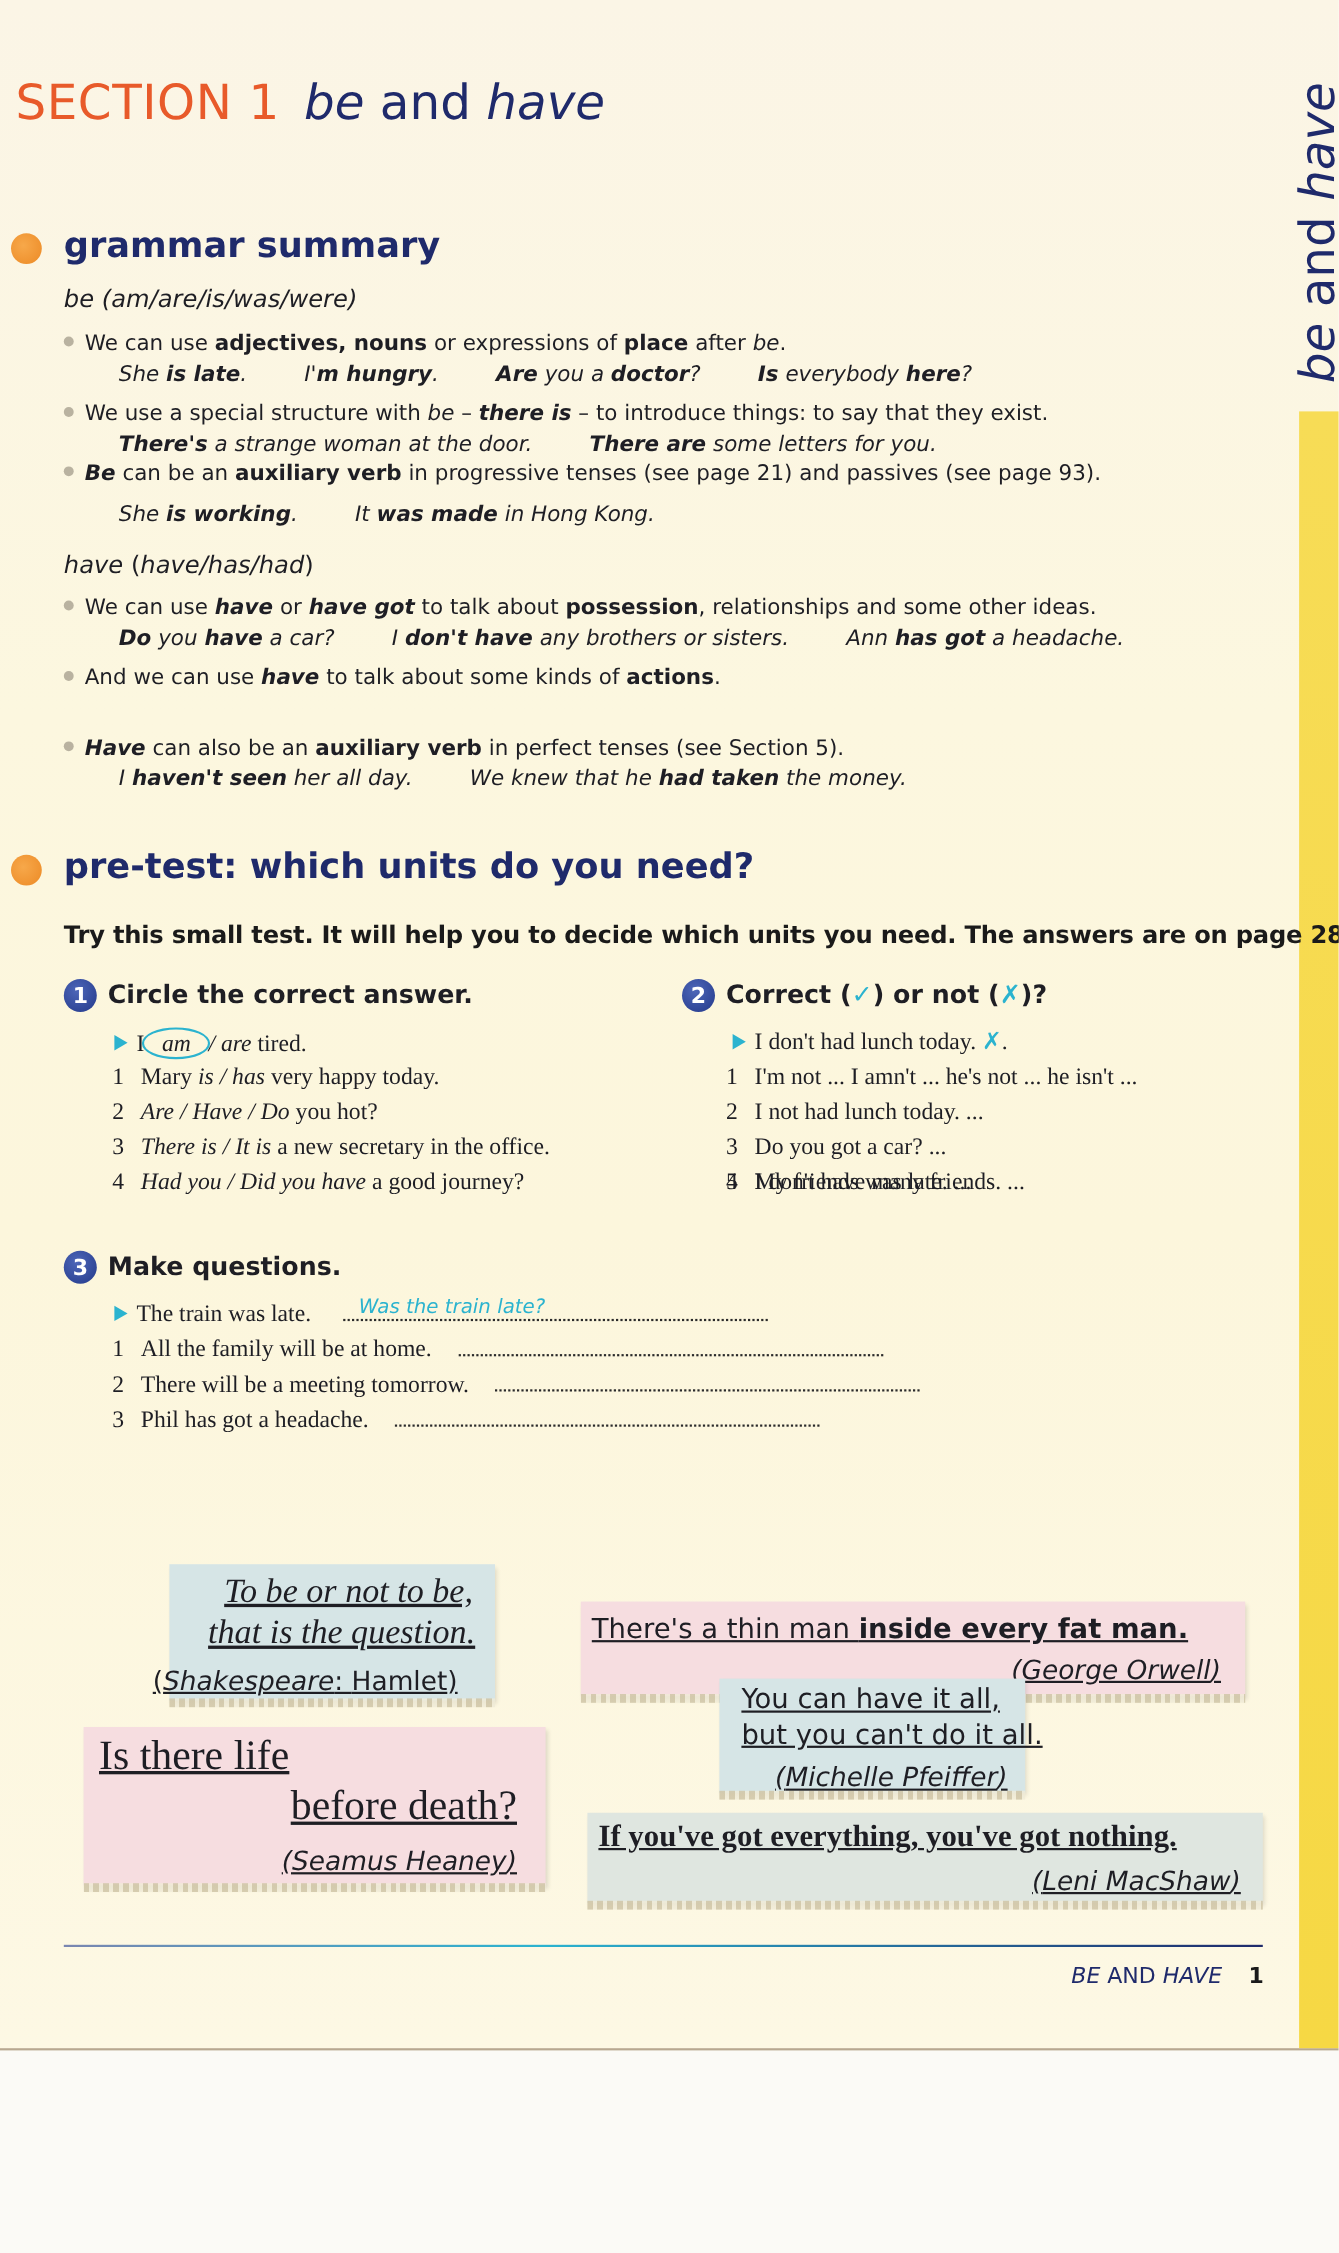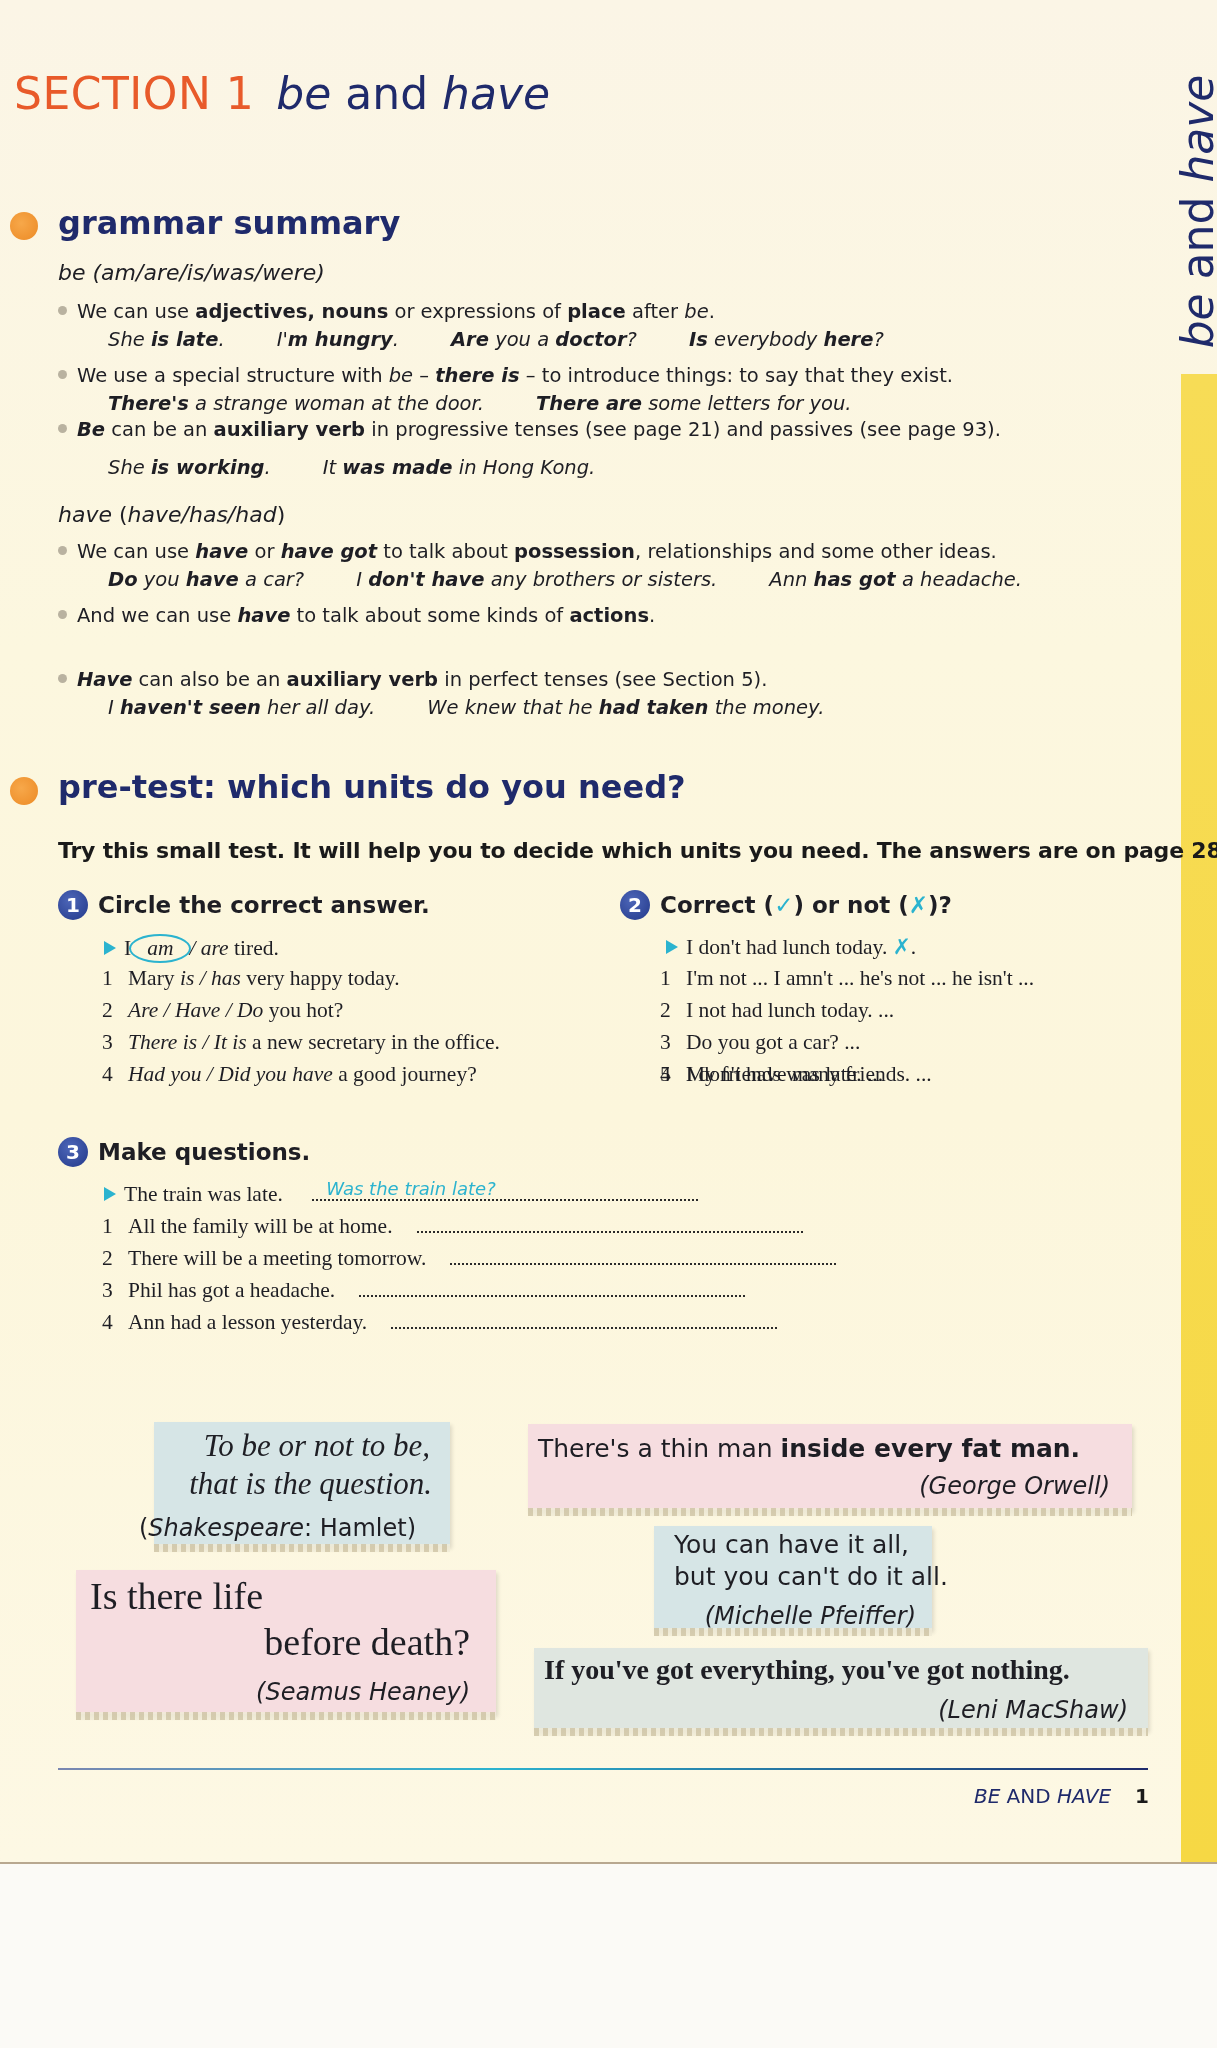--- a/index.html
+++ b/index.html
@@ -67,21 +67,21 @@
   .hand { color:#2bb3cf; font-family:"DejaVu Sans", sans-serif; font-style:italic; font-size:18px; }
   .dots { display:inline-block; border-bottom:2px dotted #2a2a2a; height:16px; vertical-align:baseline; }
 
   .clip { position:absolute; box-shadow:2px 3px 4px rgba(0,0,0,0.12); }
   .clip.blue { background:#d6e5e6; }
   .clip.pink { background:#f6dde0; }
   .clip::after {
     content:""; position:absolute; left:0; right:0; bottom:-6px; height:8px;
     background:repeating-linear-gradient(90deg,rgba(210,200,170,0.9) 0 5px,rgba(240,235,215,0.8) 5px 9px);
   }
-  .clip .txt { position:absolute; white-space:nowrap; }
+  .clip .txt { position:absolute; white-space:nowrap;text-decoration:underline; }
   .serif-it { font-family:"Liberation Serif", serif; font-style:italic; }
   .serif { font-family:"Liberation Serif", serif; }
   .attr { font-family:"DejaVu Sans", sans-serif; font-size:24px; }
   .attr i { font-style:italic; }
 
   .footer-rule { position:absolute; left:58px; top:1768px; width:1090px; height:2px; background:linear-gradient(90deg,#7a86b0,#2bb3cf 40%,#1f2a6b); }
   .footer { position:absolute; right:68px; top:1784px; font-size:20px; color:#1f2a6b; white-space:nowrap; }
   .footer i { font-style:italic; }
   .footer .pg { color:#1a1a1a; font-weight:bold; margin-left:24px; }
 </style>
@@ -172,35 +172,34 @@
   <div class="q" style="left:104px;top:1182px;">
     <span class="arrow"></span><span>The train was late.</span>
     <span style="display:inline-block;position:relative;width:386px;margin-left:24px;">
       <span class="dots" style="width:386px;"></span>
       <span class="hand" style="position:absolute;left:14px;top:-4px;">Was the train late?</span>
     </span>
   </div>
   <div class="q" style="left:102px;top:1214px;"><span class="n">1</span><span>All the family will be at home.</span><span class="dots" style="width:386px;margin-left:24px;"></span></div>
   <div class="q" style="left:102px;top:1246px;"><span class="n">2</span><span>There will be a meeting tomorrow.</span><span class="dots" style="width:386px;margin-left:24px;"></span></div>
   <div class="q" style="left:102px;top:1278px;"><span class="n">3</span><span>Phil has got a headache.</span><span class="dots" style="width:386px;margin-left:24px;"></span></div>
-  <div class="q" style="left:102px;top:1310px;"><span class="n">4</span><span>Ann had a lesson yesterday.</span><span class="dots" style="width:386px;margin-left:24px;"></span></div>
 
   <div class="clip blue" style="left:154px;top:1422px;width:296px;height:124px;">
     <div class="txt serif-it" style="right:20px;top:6px;font-size:31px;">To be or not to be,</div>
     <div class="txt serif-it" style="right:18px;top:44px;font-size:31px;">that is the question.</div>
     <div class="txt attr" style="right:34px;top:92px;">(<i>Shakespeare</i>: <span>Hamlet</span>)</div>
   </div>
 
   <div class="clip pink" style="left:76px;top:1570px;width:420px;height:144px;">
     <div class="txt serif" style="left:14px;top:4px;font-size:38px;">Is there life</div>
     <div class="txt serif" style="right:26px;top:50px;font-size:38px;">before death?</div>
     <div class="txt attr" style="right:26px;top:108px;"><i>(<span>Seamus Heaney</span>)</i></div>
   </div>
 
-  <div class="clip pink" style="left:528px;top:1424px;width:604px;height:86px;">
+  <div class="clip pink" style="left:528px;top:1456px;width:604px;height:86px;">
     <div class="txt" style="left:10px;top:10px;font-size:25px;"><span>There's a thin man </span><b>inside every fat man.</b></div>
     <div class="txt attr" style="right:22px;top:48px;"><i>(<span>George Orwell</span>)</i></div>
   </div>
 
   <div class="clip blue" style="left:654px;top:1526px;width:278px;height:104px;">
     <div class="txt" style="left:20px;top:4px;font-size:25px;">You can have it all,</div>
     <div class="txt" style="left:20px;top:36px;font-size:25px;">but you can't do it all.</div>
     <div class="txt attr" style="right:16px;top:76px;"><i>(<span>Michelle Pfeiffer</span>)</i></div>
   </div>
 

